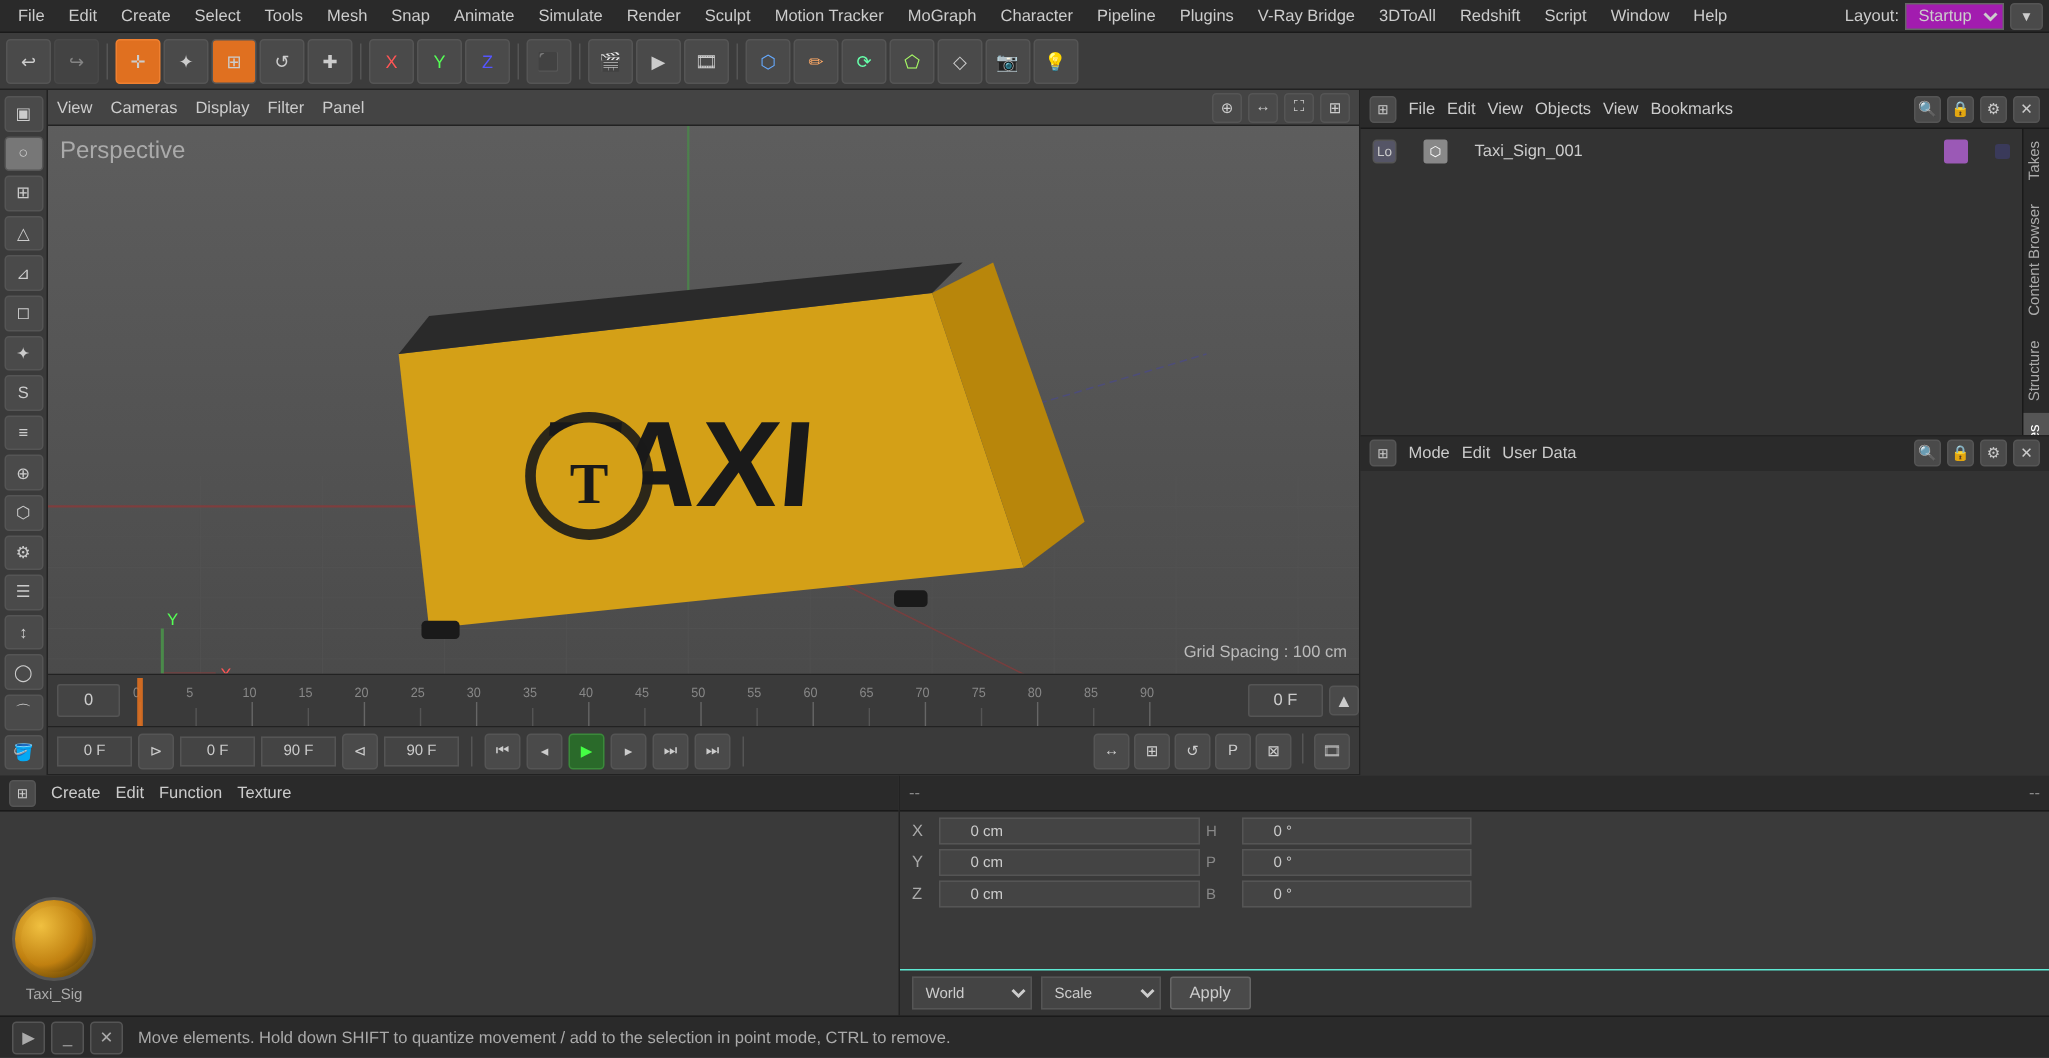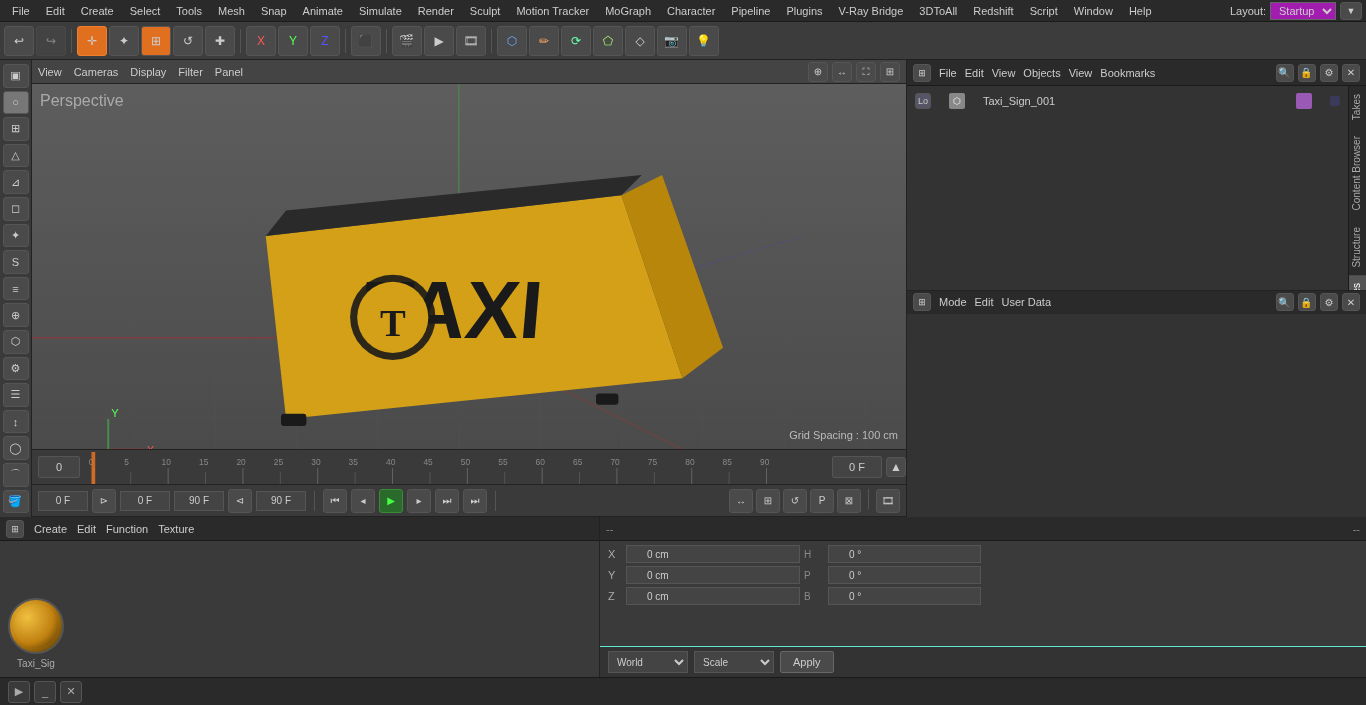--- a/index.html
+++ b/index.html
@@ -866,13 +866,14 @@
   </div>
 
 </div>
 
 <div class="status-bar">
   <div class="status-icons">
     <div class="status-icon">▶</div>
     <div class="status-icon">_</div>
     <div class="status-icon">✕</div>
   </div>
+  <span class="status-text">Move elements. Hold down SHIFT to quantize movement / add to the selection in point mode, CTRL to remove.</span>
 </div>
 
 </body></html>

